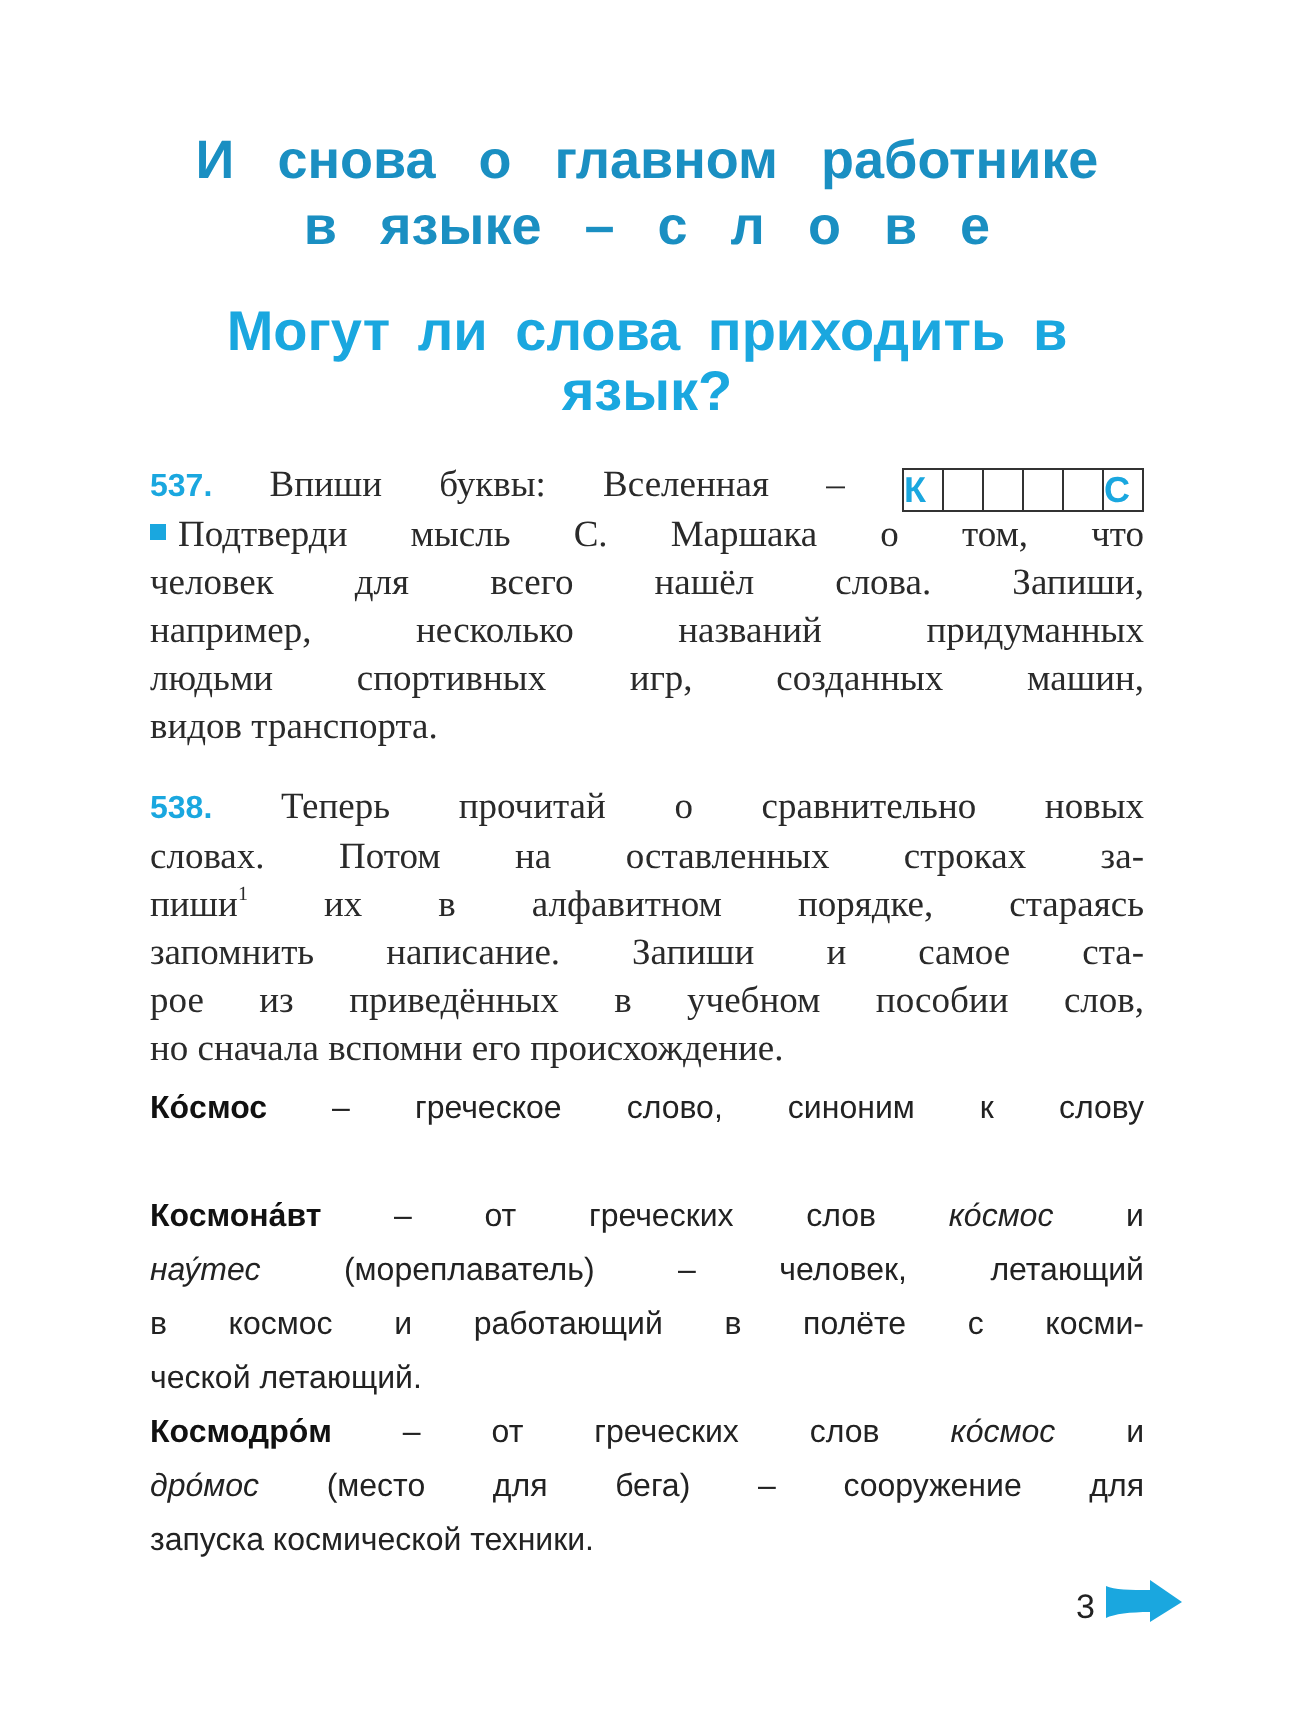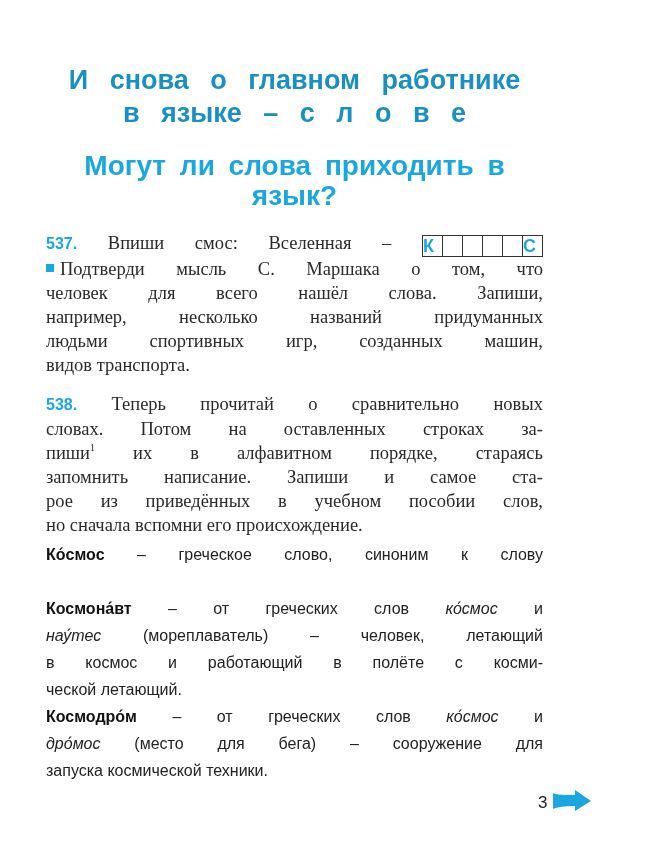--- a/index.html
+++ b/index.html
@@ -9,21 +9,21 @@
     }
     body {
       width: 650px;
       height: 860px;
       position: relative;
       overflow: hidden;
       color: #222222;
     }
     .page {
       position: absolute;
-      left: 46px;
+      left: 75px;
       top: 0;
       width: 497px;
       height: 828px;
     }
     .title {
       position: absolute;
       left: 0;
       top: 64px;
       width: 497px;
       text-align: center;
@@ -152,21 +152,21 @@
     <div class="l2">в языке – с л о в е</div>
   </div>
 
   <div class="subtitle">
     <div>Могут ли слова приходить в язык?</div>
   </div>
 
   <div class="serif-block" style="top:231px;">
     <span class="line">
       <span class="num">537.</span>
-      <span>Впиши смос: Вселенная –</span>
+      <span>Впиши буквы: Вселенная –</span>
       <span class="boxes">
         <span class="cell">К</span>
         <span class="cell"></span>
         <span class="cell"></span>
         <span class="cell"></span>
         <span class="cell"></span>
         <span class="cell">С</span>
       </span>
     </span>
     <span class="line"><span class="bullet"></span><span>Подтверди мысль С. Маршака о том, что</span></span>

